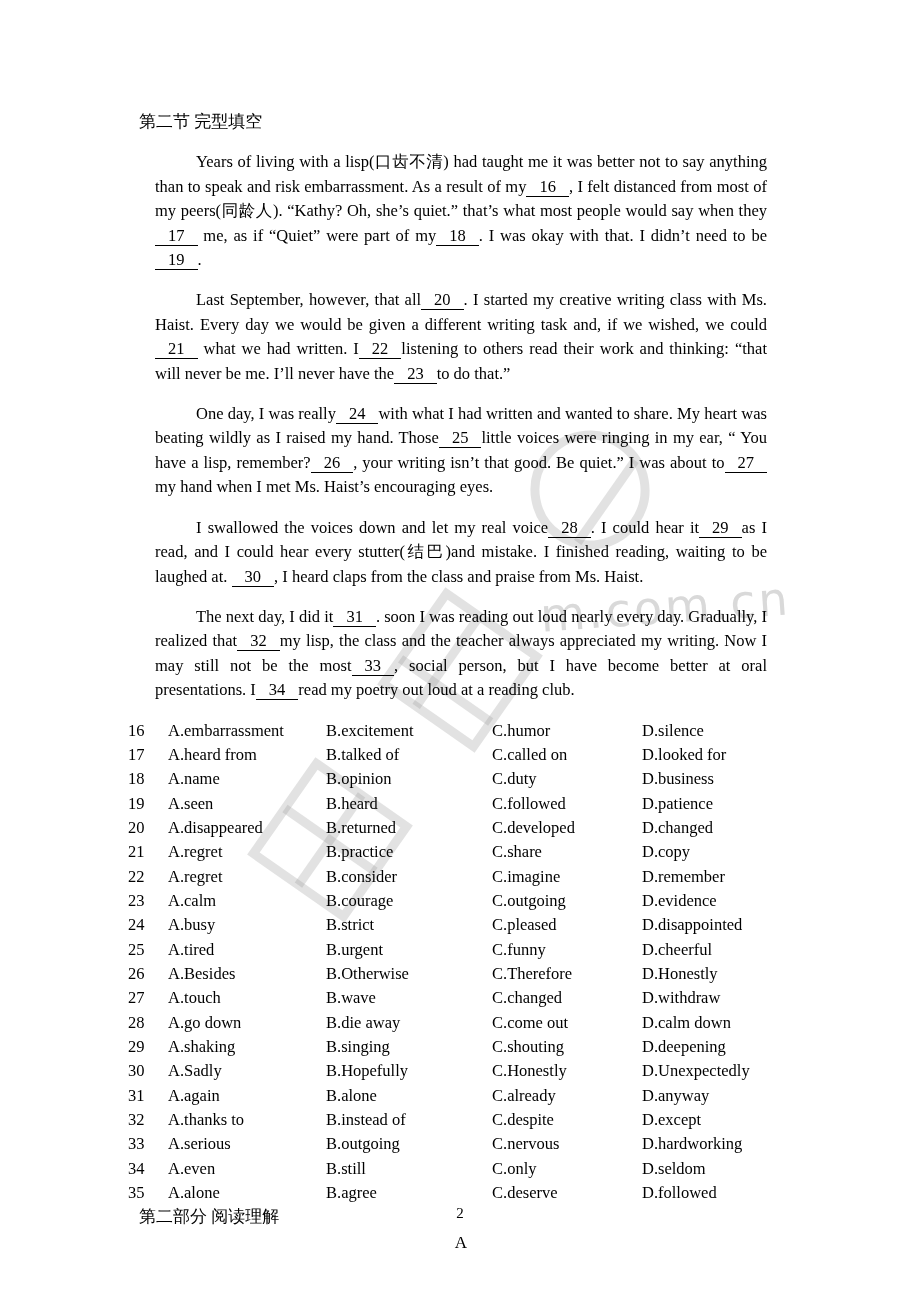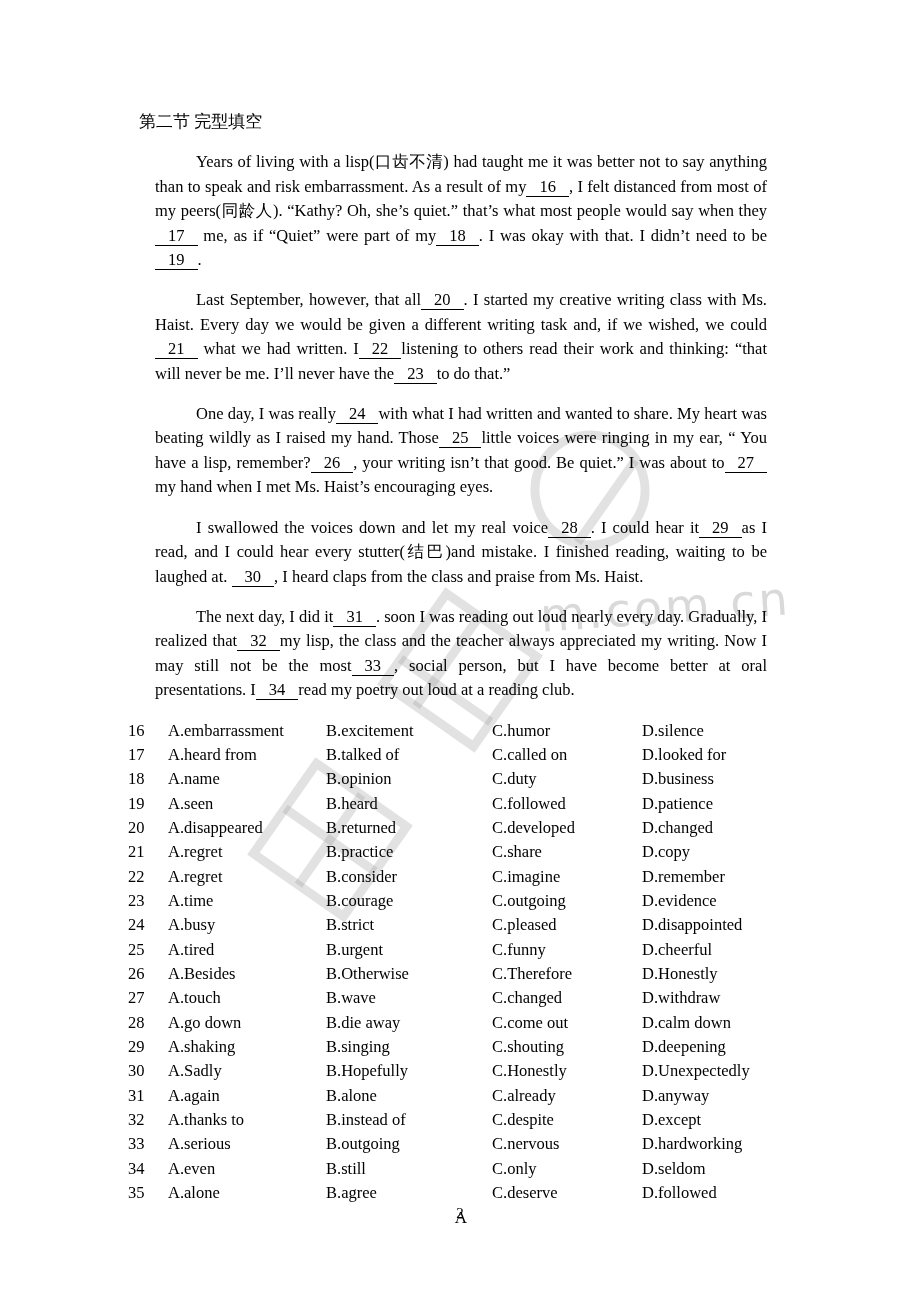--- a/index.html
+++ b/index.html
@@ -165,21 +165,21 @@
         </div>
         <div class="opt-row">
           <span>22</span>
           <span>A.regret</span>
           <span>B.consider</span>
           <span>C.imagine</span>
           <span>D.remember</span>
         </div>
         <div class="opt-row">
           <span>23</span>
-          <span>A.time</span>
+          <span>A.calm</span>
           <span>B.courage</span>
           <span>C.outgoing</span>
           <span>D.evidence</span>
         </div>
         <div class="opt-row">
           <span>24</span>
           <span>A.busy</span>
           <span>B.strict</span>
           <span>C.pleased</span>
           <span>D.disappointed</span>
@@ -255,18 +255,19 @@
           <span>D.seldom</span>
         </div>
         <div class="opt-row">
           <span>35</span>
           <span>A.alone</span>
           <span>B.agree</span>
           <span>C.deserve</span>
           <span>D.followed</span>
         </div>
       </div>
+    <div class="part2">第二部分 阅读理解</div>
     <div class="passage-label">A</div>
   </div>
 
   <div class="page-number">2</div>
 
 </div>
 
 </body></html>

